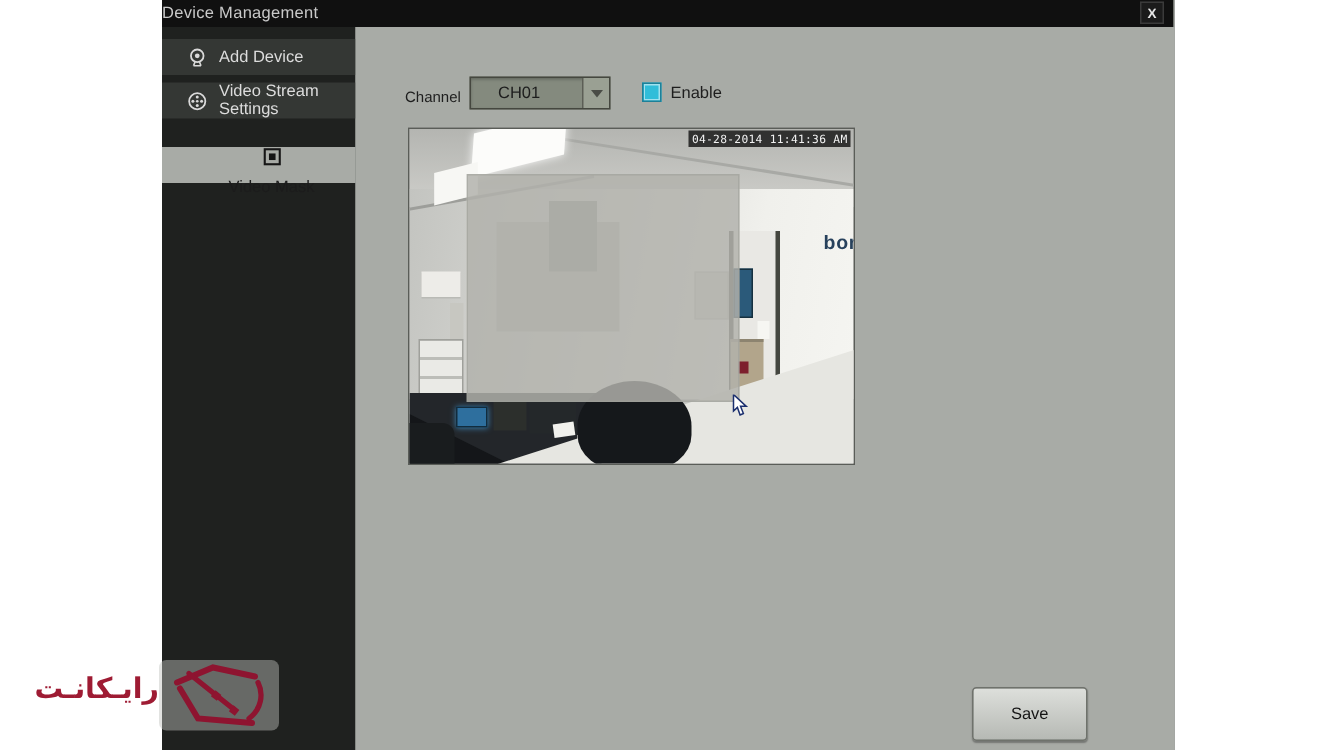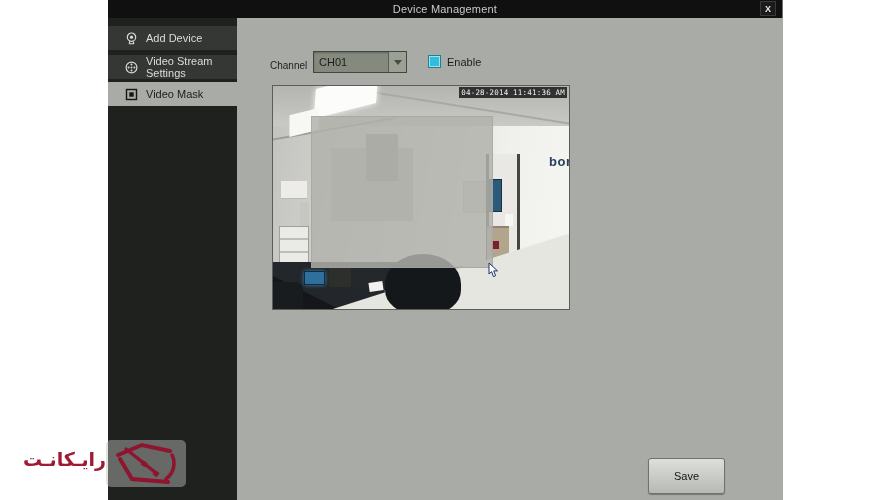--- a/index.html
+++ b/index.html
@@ -3,36 +3,36 @@
 <meta charset="utf-8">
 <style>
   * { margin:0; padding:0; box-sizing:border-box; }
   html,body { width:889px; height:500px; }
   body { font-family:"Liberation Sans", sans-serif; background:#ffffff; position:relative; overflow:hidden; }
 
   .stage { position:absolute; left:0; top:0; width:889px; height:500px; }
 
   
   .dialog { position:absolute; left:108px; top:0; width:675px; height:500px; background:#a8aba6; border-right:1px solid #70736e; }
-  .titlebar { position:absolute; left:0; top:0; width:100%; height:18px; background:#101010; display:flex; align-items:center; justify-content:center; }
+  .titlebar { position:absolute; left:0; top:0; width:100%; height:18px; background:#101010; display:flex; align-items:center; }
   .titlebar .title { color:#c9c9c9; font-size:11px; letter-spacing:.2px; }
   .close-btn { position:absolute; right:6px; top:1px; width:16px; height:15px; background:#1b1b1b; border:1px solid #3a3a3a; color:#e8e8e8; font-size:9px; font-weight:bold; display:flex; align-items:center; justify-content:center; cursor:default; }
 
   
   .sidebar { position:absolute; left:0; top:18px; width:129px; height:482px; background:#1f211f; }
   .side-item { position:absolute; left:0; width:129px; height:24px; display:flex; align-items:center; gap:8px; padding-left:17px; background:#343734; color:#dcdcdc; font-size:11px; cursor:default; }
   .side-item.selected { background:#a8aba6; color:#1c1c1c; }
   .side-item .ic { width:13px; height:13px; flex:0 0 13px; display:flex; }
-  .si-1 { top:8px; } .si-2 { top:37px; } .si-3 { top:64px; }
+  .si-1 { top:8px; } .si-2 { top:37px; } .si-3 { top:80px;flex-direction:column; }
 
   
   .main { position:absolute; left:129px; top:18px; width:546px; height:482px; background:#a8aba6; }
   .channel-label { position:absolute; left:33px; top:42px; font-size:10px; color:#1e1e1e; }
   .dropdown { position:absolute; left:76px; top:33px; width:94px; height:22px; background:#848a7e; border:1px solid #45473f; display:flex; align-items:center; box-shadow:inset 0 1px 2px rgba(0,0,0,.25); }
-  .dropdown .val { font-size:11px; color:#1d1d1d; padding-left:5px; flex:1; }
+  .dropdown .val { font-size:11px; color:#1d1d1d; padding-left:18px; flex:1; }
   .dropdown .arrow-box { width:18px; height:100%; background:#9aa093; border-left:1px solid #5c5e56; display:flex; align-items:center; justify-content:center; }
   .tri-down { width:0; height:0; border-left:4px solid transparent; border-right:4px solid transparent; border-top:5px solid #4a4c46; }
   .checkbox { position:absolute; left:191px; top:37px; width:13px; height:13px; background:#31bdd9; border:1px solid #1e8098; box-shadow:inset 0 0 0 1px rgba(255,255,255,.55); }
   .enable-label { position:absolute; left:210px; top:38px; font-size:11px; color:#1e1e1e; }
   .save-btn { position:absolute; left:411px; top:440px; width:77px; height:36px; background:linear-gradient(#dddfdb,#b6b9b4); border:1px solid #6f726c; border-radius:3px; font-size:11px; color:#141414; display:flex; align-items:center; justify-content:center; box-shadow:0 1px 1px rgba(0,0,0,.3); cursor:default; }
 
   
   .video { position:absolute; left:35px; top:67px; width:298px; height:225px; border:1px solid #5a5d58; overflow:hidden; background:#c2c3bf; }
   .scene { position:absolute; inset:0; }
   .scene > div { position:absolute; }

